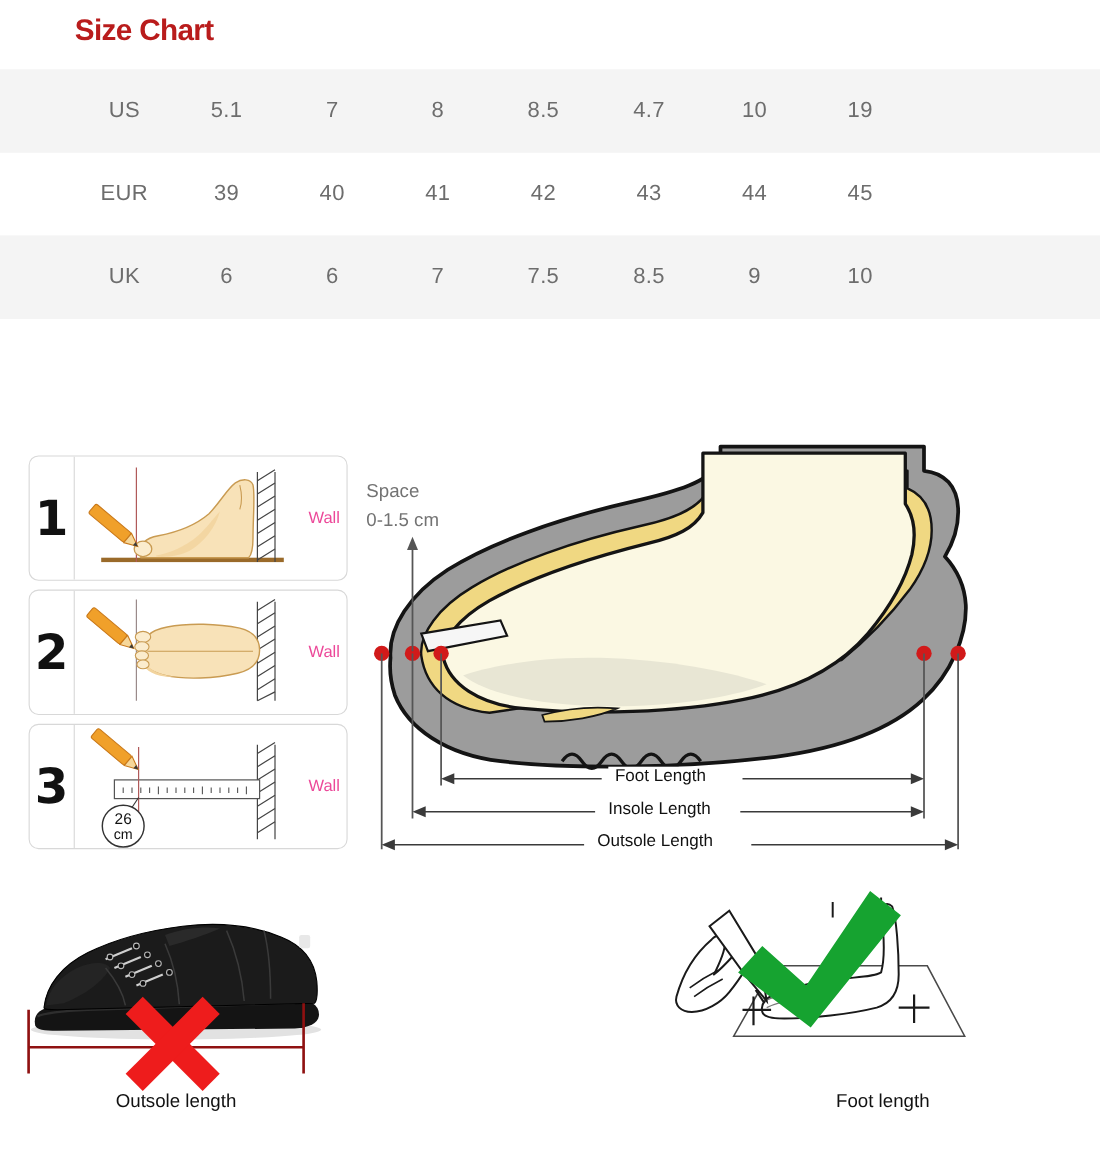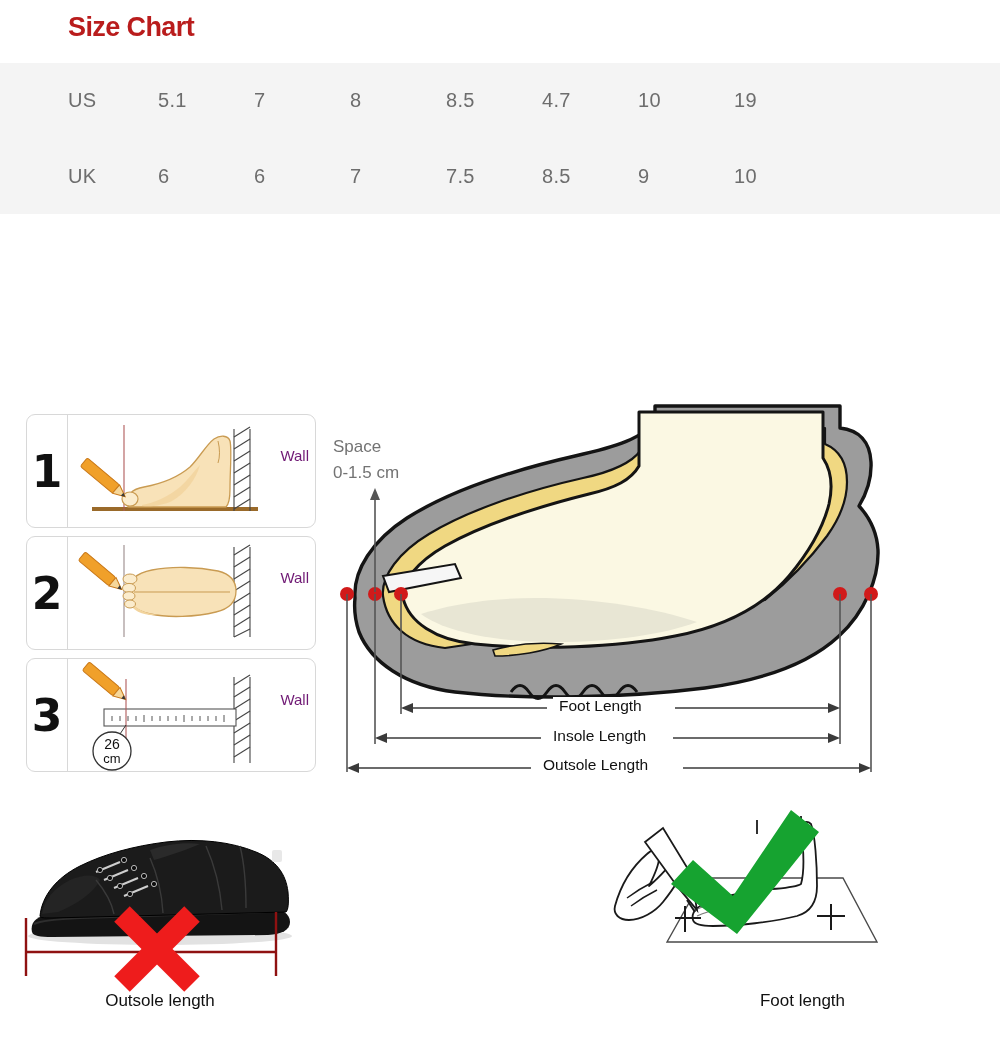--- a/index.html
+++ b/index.html
@@ -31,21 +31,21 @@
   }
   .size-row {
     display: flex;
     height: 75.5px;
     align-items: center;
   }
   .size-row.shaded { background: #f4f4f4; }
   .size-row.plain  { background: #ffffff; }
   .size-cell {
     flex: 0 0 96px;
-    text-align: left;
+    text-align: center;
     font-size: 20px;
     color: #6d6d6d;
     font-weight: 400;
     letter-spacing: 0.3px;
   }
   .size-cell.head-cell {
     margin-left: 68px;
     flex: 0 0 90px;
   }
 
@@ -81,22 +81,22 @@
     display: flex; align-items: center; justify-content: center;
     font-size: 44px; font-weight: bold; color: #111111;
     font-family: "DejaVu Sans", sans-serif;
   }
   .step-art {
     position: absolute;
     left: 41px; top: 0; right: 0; bottom: 0;
   }
   .wall-label {
     position: absolute;
-    right: 6px; top: 32px;
-    font-size: 15px; color: #701a75;
+    right: 6px; top: 47px;
+    font-size: 15px; color: #ec4899;
   }
 
   
   #shoe-diagram {
     position: absolute;
     left: 325px; top: 0;
     width: 675px; height: 395px;
   }
   .space-label {
     position: absolute;
@@ -151,20 +151,30 @@
     <div class="size-cell head-cell">US</div>
     <div class="size-cell">5.1</div>
     <div class="size-cell">7</div>
     <div class="size-cell">8</div>
     <div class="size-cell">8.5</div>
     <div class="size-cell">4.7</div>
     <div class="size-cell">10</div>
     <div class="size-cell">19</div>
   </div>
 
+  <div class="size-row plain">
+    <div class="size-cell head-cell">EUR</div>
+    <div class="size-cell">39</div>
+    <div class="size-cell">40</div>
+    <div class="size-cell">41</div>
+    <div class="size-cell">42</div>
+    <div class="size-cell">43</div>
+    <div class="size-cell">44</div>
+    <div class="size-cell">45</div>
+  </div>
 
   <div class="size-row shaded">
     <div class="size-cell head-cell">UK</div>
     <div class="size-cell">6</div>
     <div class="size-cell">6</div>
     <div class="size-cell">7</div>
     <div class="size-cell">7.5</div>
     <div class="size-cell">8.5</div>
     <div class="size-cell">9</div>
     <div class="size-cell">10</div>

